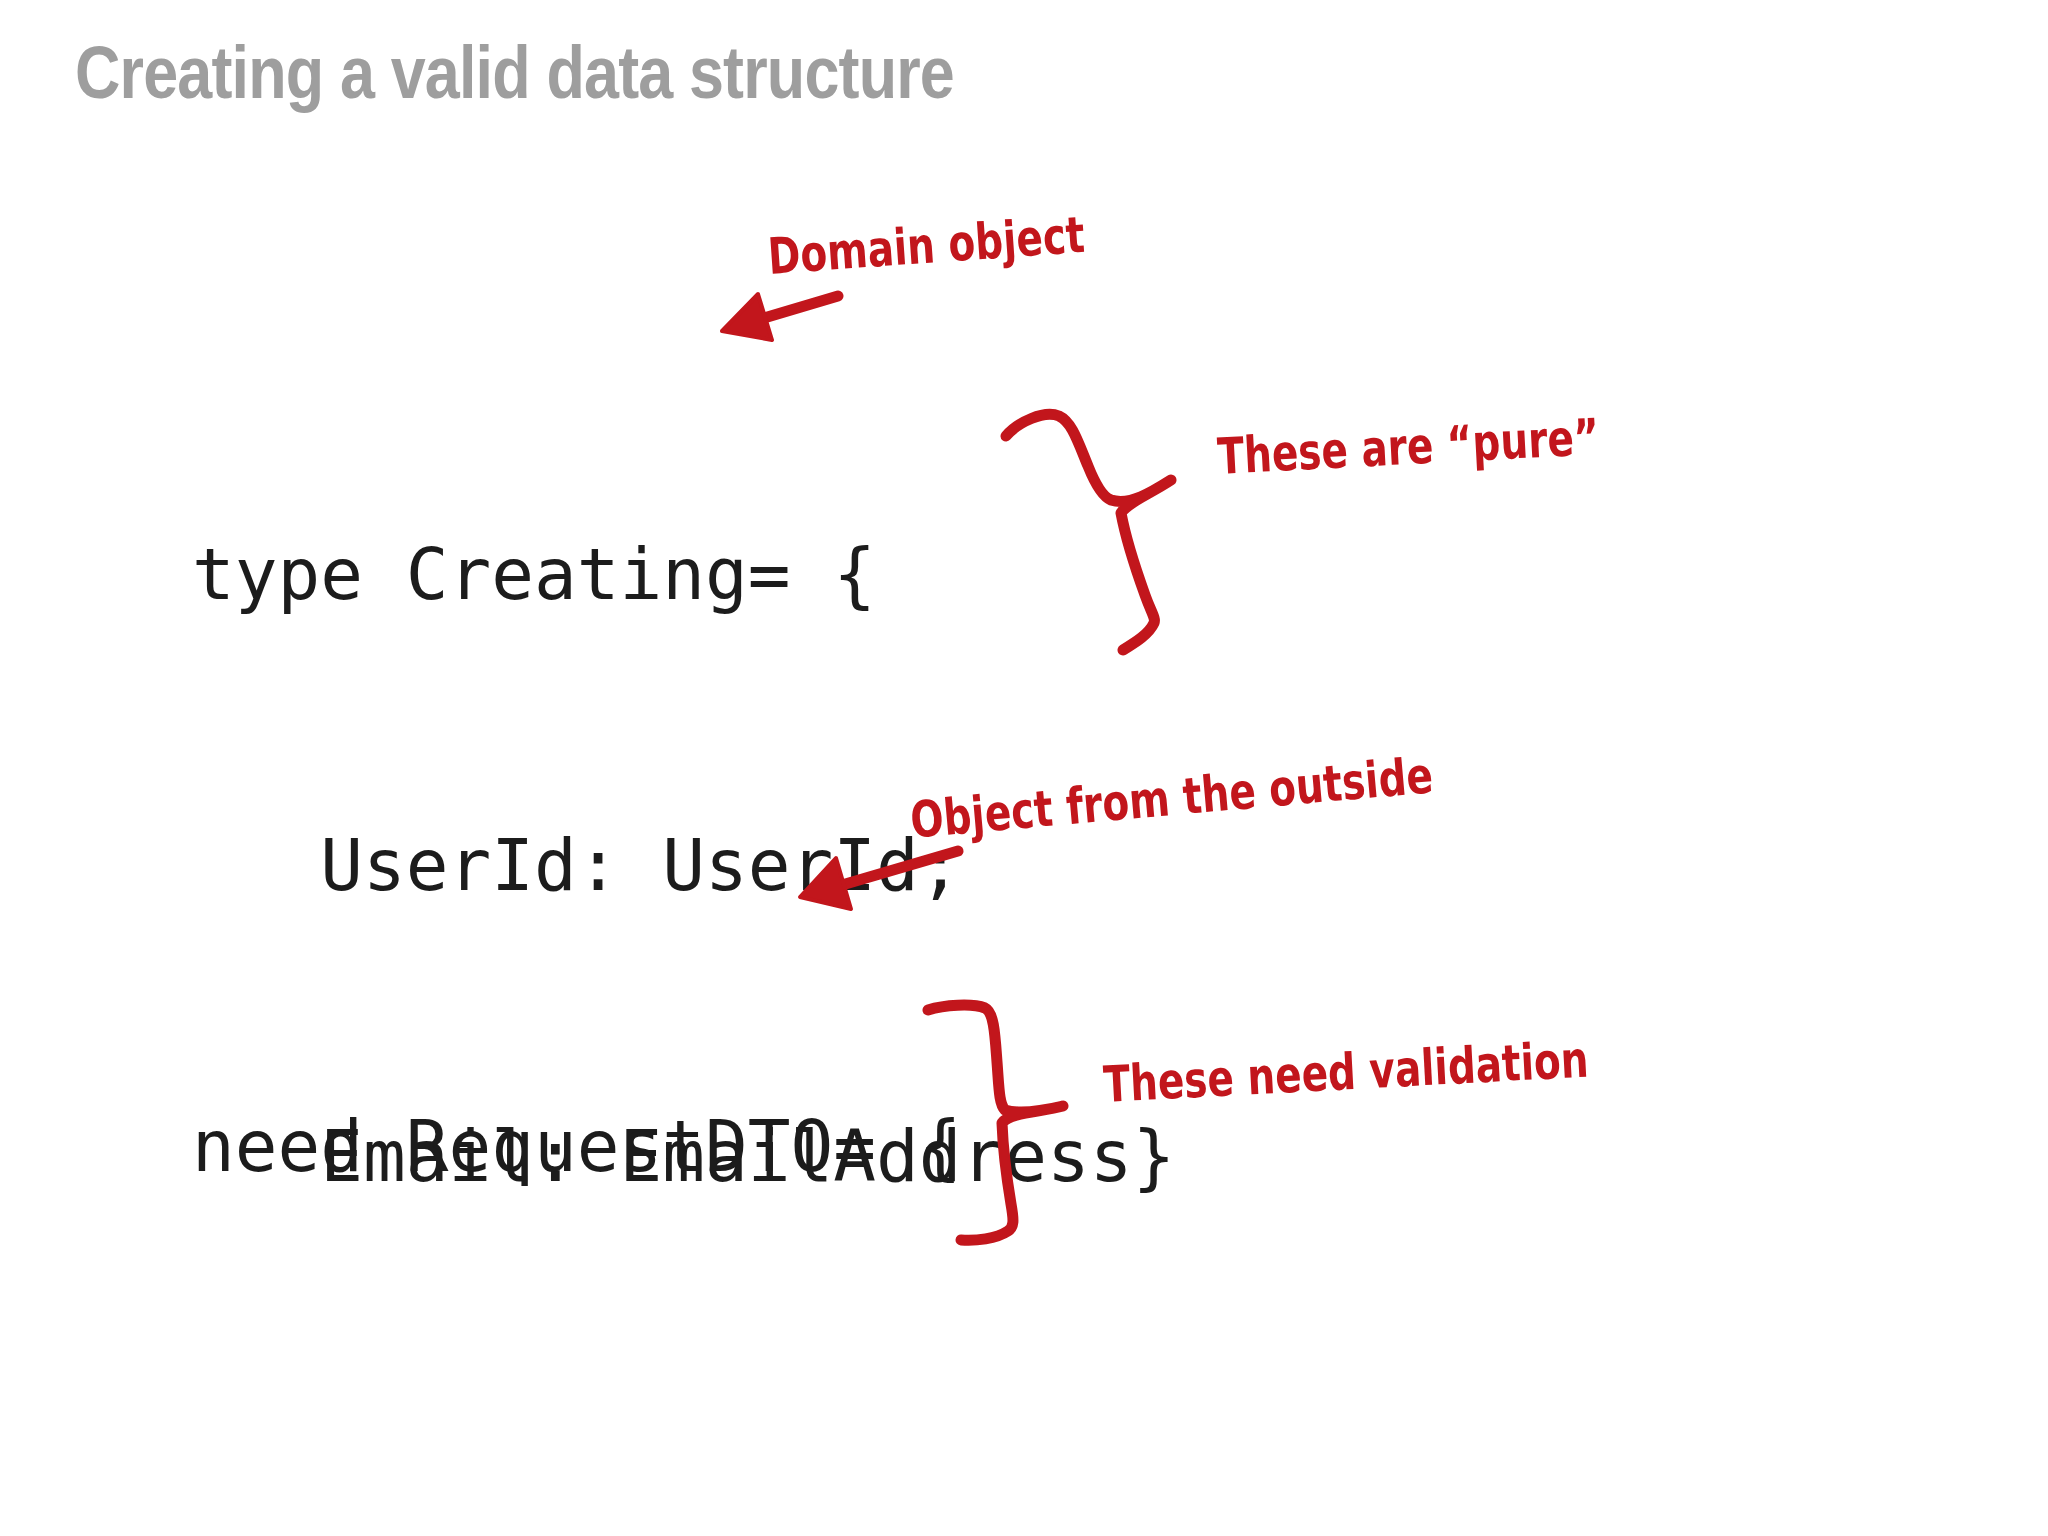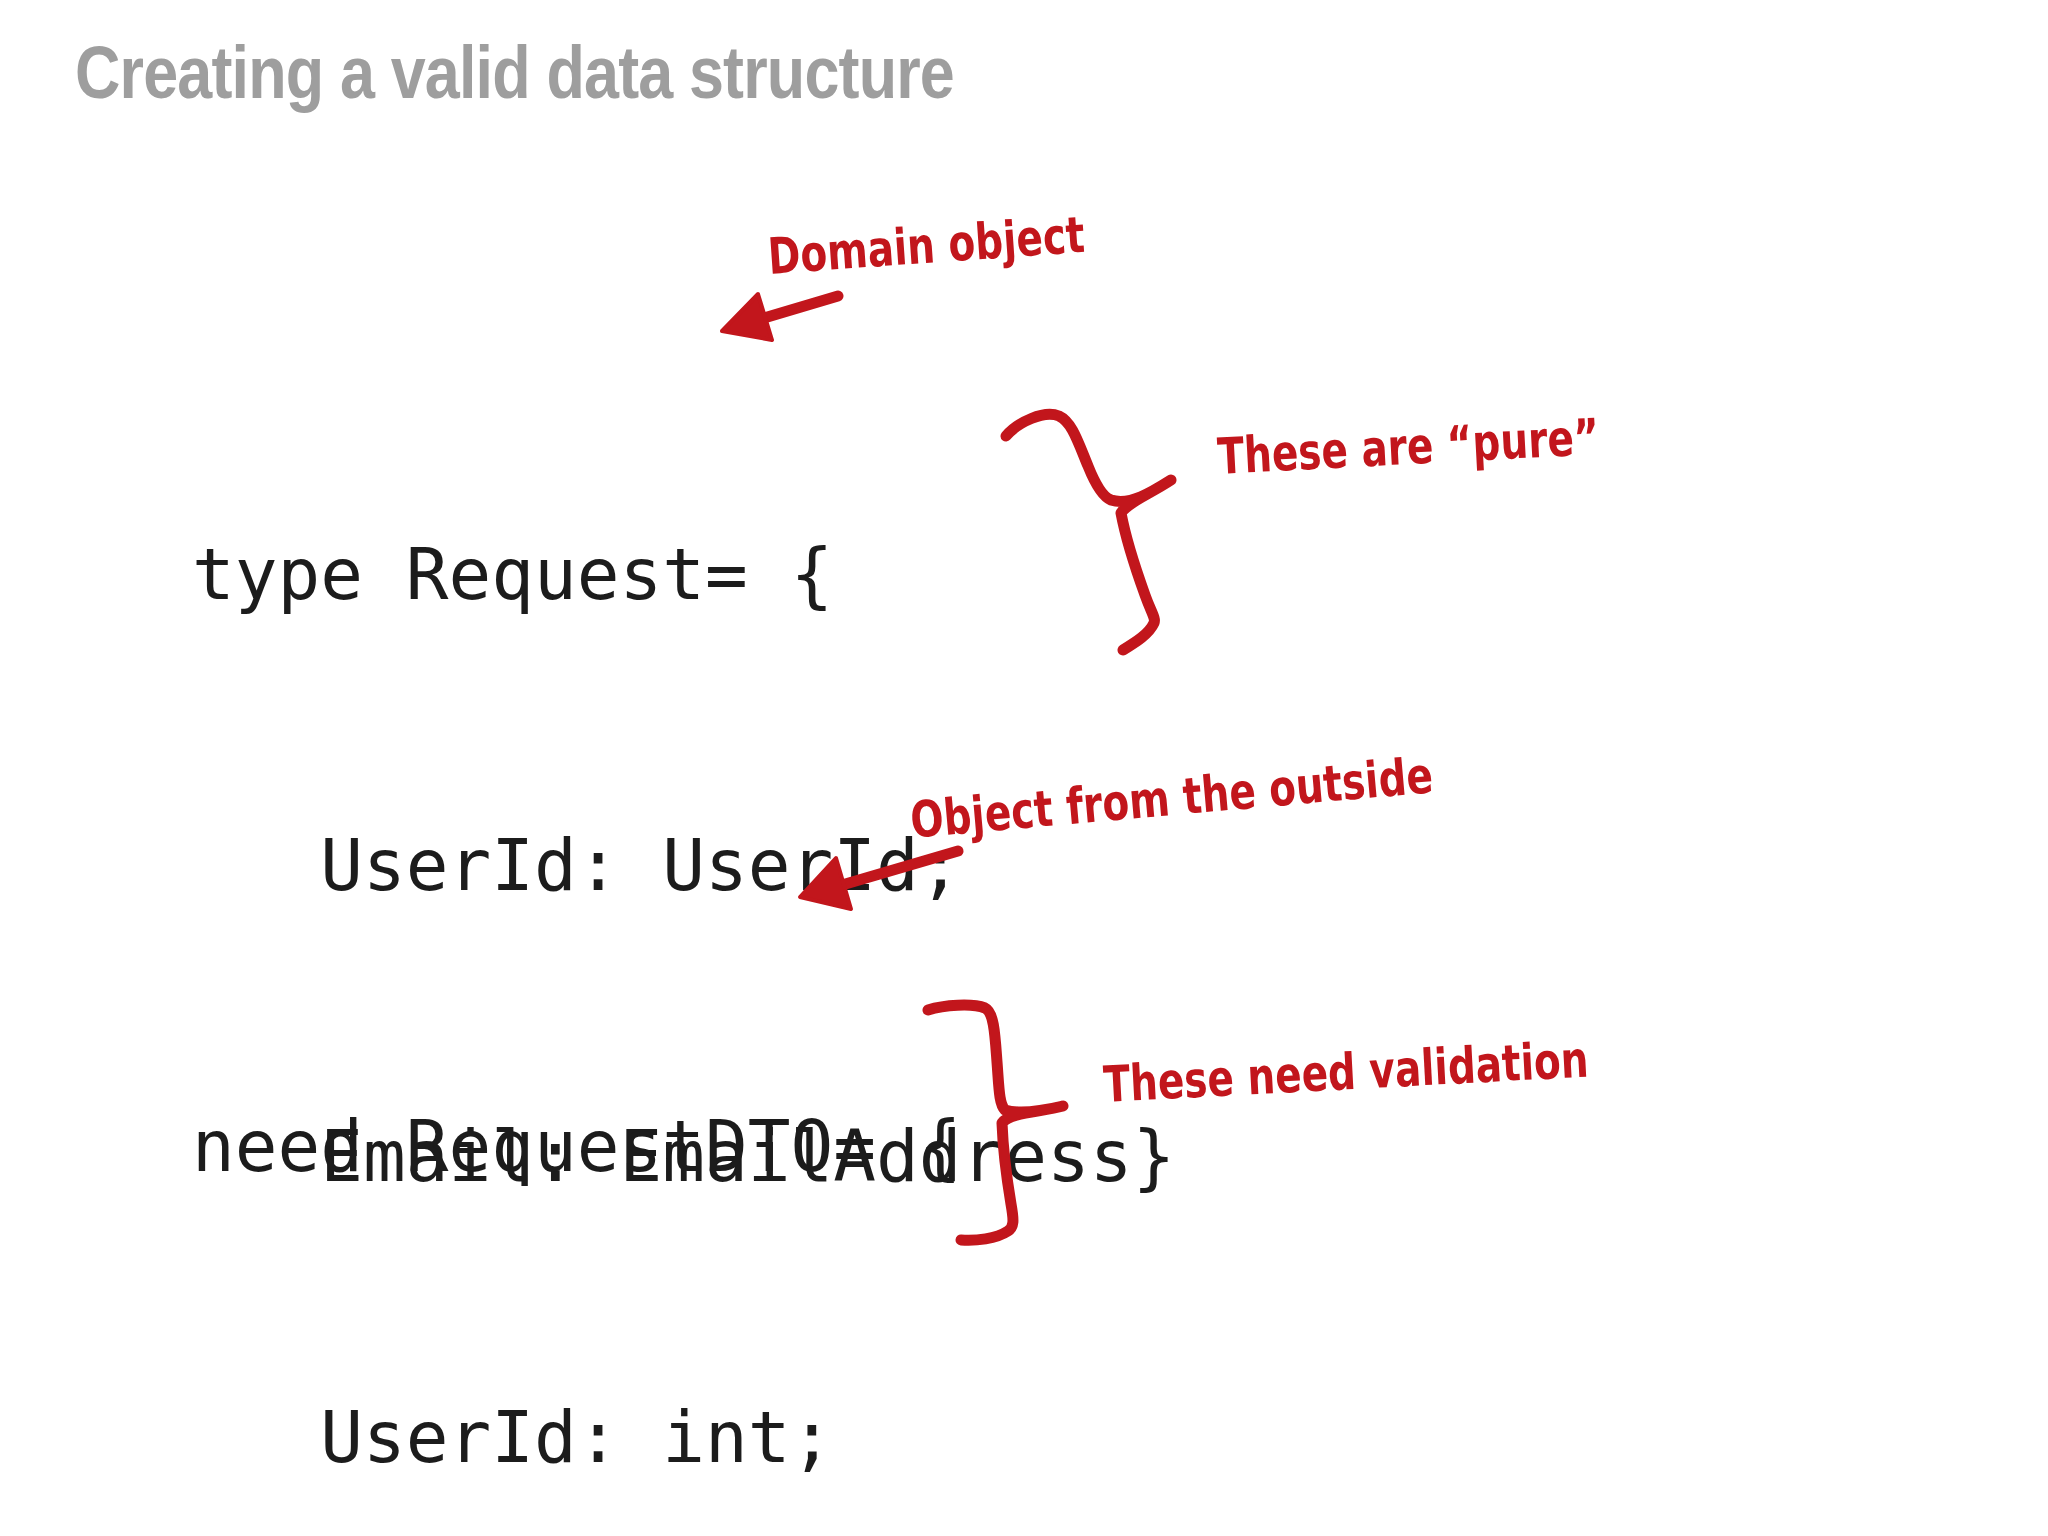--- a/index.html
+++ b/index.html
@@ -89,28 +89,27 @@
   }
 </style>
 </head>
 <body>
 
 <div class="slide">
 
   <h1 class="title">Creating a valid data structure</h1>
 
   <div class="code code-domain">
-    <div class="code-line">type Request= {</div>
+    <div class="code-line">type Creating= {</div>
     <div class="code-line">   UserId: UserId;</div>
     <div class="code-line">   Email: EmailAddress}</div>
   </div>
 
   <div class="code code-dto">
     <div class="code-line">need RequestDTO= {</div>
-    <div class="code-line">   UserId: int;</div>
     
     
   </div>
 
   <div class="annot annot-domain-object">Domain object</div>
   <div class="annot annot-these-are-pure">These are “pure”</div>
   <div class="annot annot-object-from-outside">Object from the outside</div>
   <div class="annot annot-these-need-validation">These need validation</div>
 
   <svg class="overlay" viewBox="0 0 2048 1536" aria-hidden="true">

